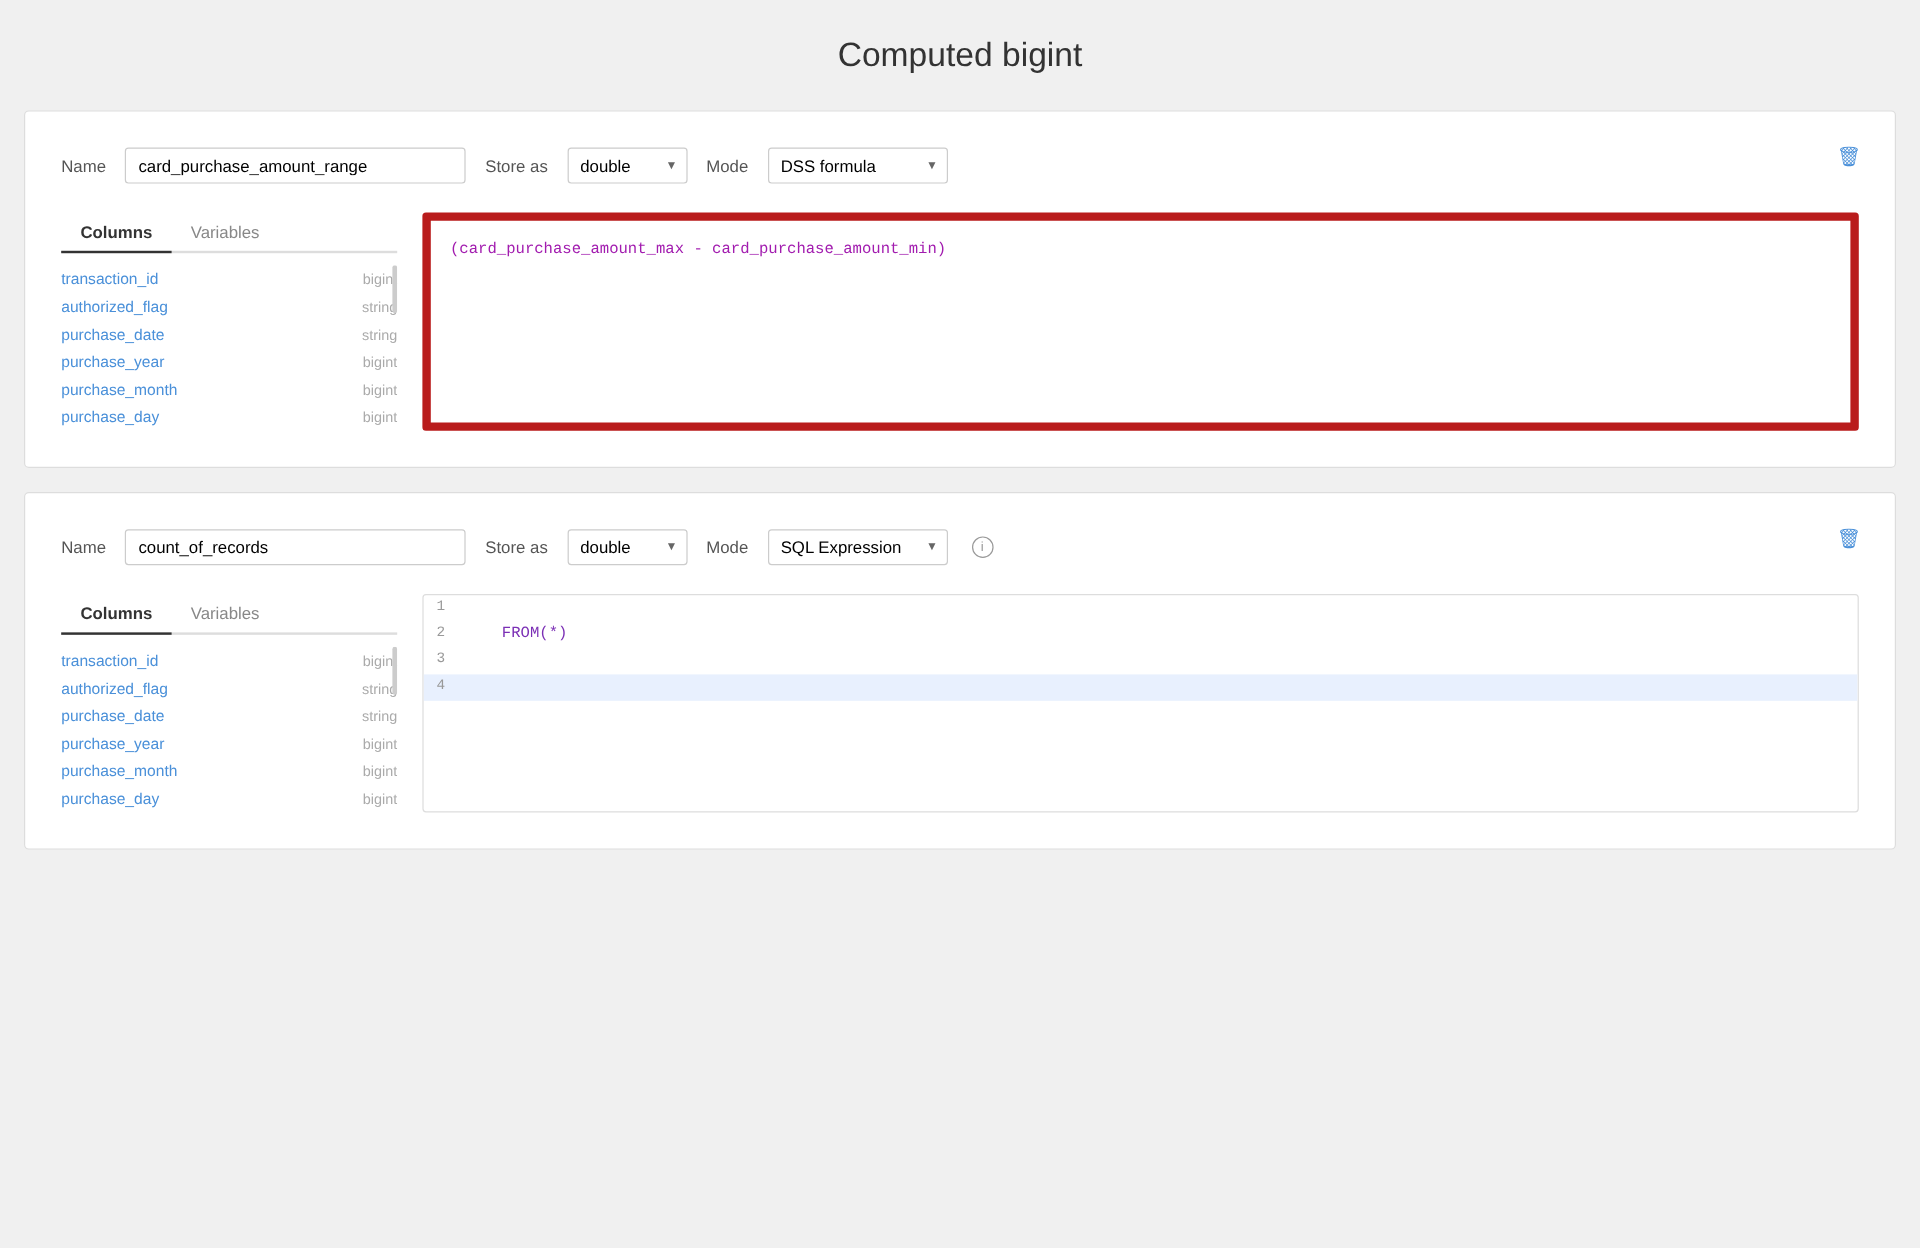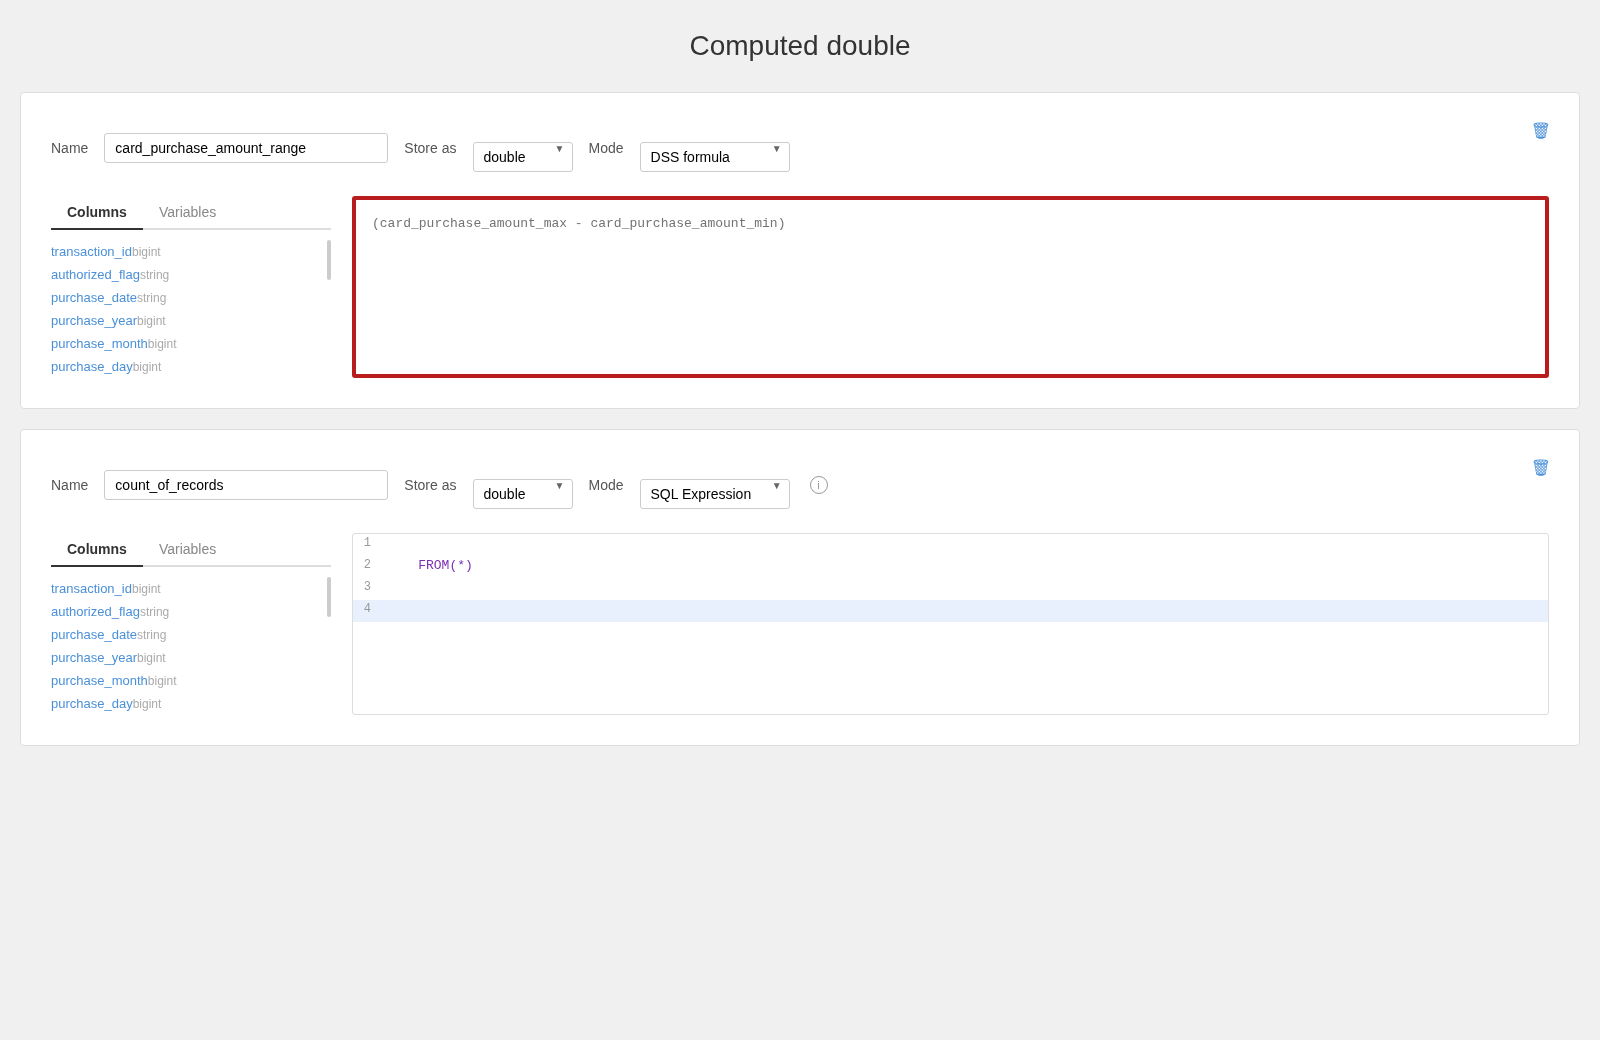--- a/index.html
+++ b/index.html
@@ -59,21 +59,20 @@
     .select-input {
       border: 1px solid #ccc;
       border-radius: 3px;
       padding: 6px 28px 6px 10px;
       font-size: 14px;
       appearance: none;
       background: #fff;
       cursor: pointer;
       outline: none;
       min-width: 100px;
-      margin-top: 19px;
     }
     .select-arrow {
       position: absolute;
       right: 8px;
       top: 50%;
       transform: translateY(-50%);
       pointer-events: none;
       color: #666;
       font-size: 10px;
     }
@@ -129,20 +128,21 @@
     }
     .columns-list {
       list-style: none;
       max-height: 180px;
       overflow-y: auto;
       position: relative;
     }
     .columns-list li {
       display: flex;
       align-items: center;
+      justify-content: space-between;
       padding: 4px 0;
       font-size: 13px;
     }
     .col-name {
       color: #4a90d9;
       cursor: pointer;
     }
     .col-type {
       color: #aaa;
       font-size: 12px;
@@ -151,26 +151,26 @@
       width: 4px;
       height: 40px;
       background: #ccc;
       border-radius: 2px;
       position: absolute;
       right: 0;
       top: 0;
     }
     .formula-panel {
       flex: 1;
-      border: 4px solid #b91c1c;
+      border: 7px solid #b91c1c;
       border-radius: 3px;
       padding: 16px;
       font-family: "Courier New", Courier, monospace;
       font-size: 13px;
-      color: #737373;
+      color: #a21caf;
       min-height: 160px;
     }
     .code-editor {
       border: 1px solid #ddd;
       border-radius: 3px;
       flex: 1;
       overflow: hidden;
     }
     .code-line {
       display: flex;
@@ -199,21 +199,21 @@
     }
     .kw-select { color: #7b2fb5; font-weight: 600; }
     .kw-count { color: #7b2fb5; }
     .kw-from { color: #7b2fb5; font-weight: 600; }
     .kw-string { color: #c0392b; }
   </style>
 </head>
 <body>
 
 <div class="page-header">
-  <h1 class="page-title">Computed double</h1>
+  <h1 class="page-title">Computed bigint</h1>
 </div>
 
 <div class="card">
   <span class="delete-icon">🗑</span>
 
   <div class="card-header-row">
     <span class="field-label">Name</span>
     <input type="text" class="text-input" value="card_purchase_amount_range" style="">
 
     <span class="field-label">Store as</span>

